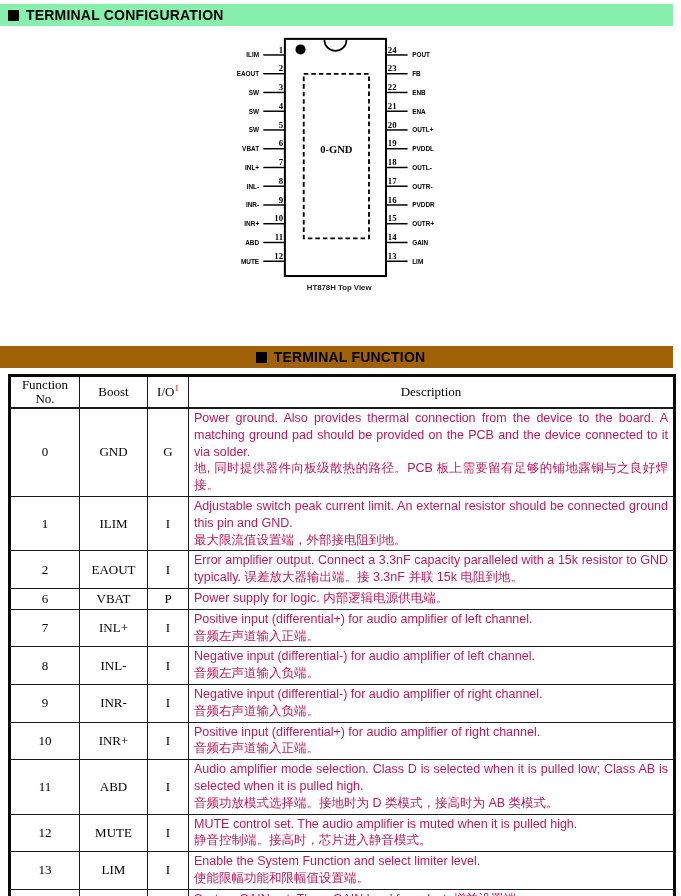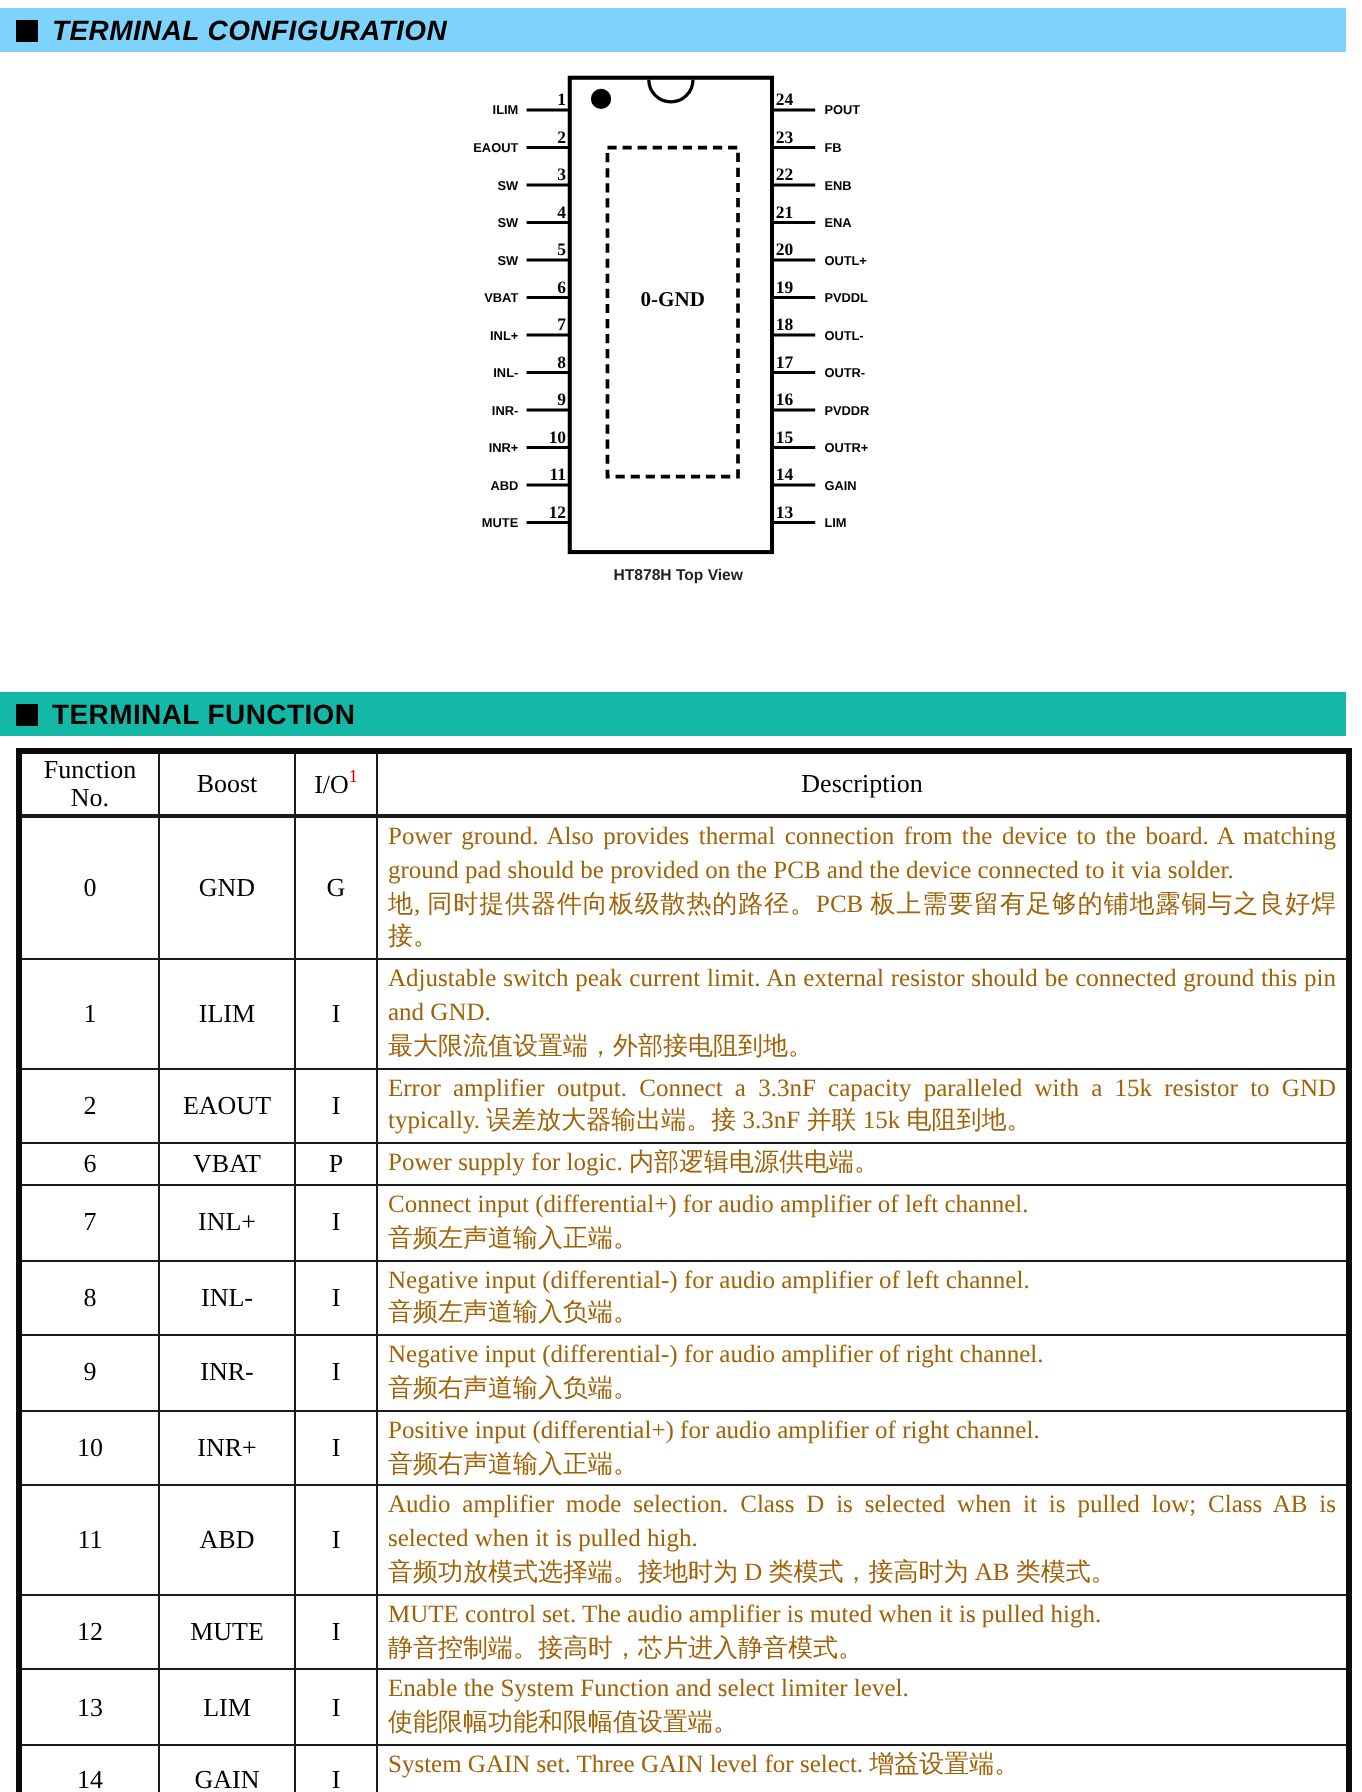--- a/index.html
+++ b/index.html
@@ -77,34 +77,34 @@
     vertical-align: middle;
     font-size: 13px;
     font-family: "Liberation Serif", serif;
     padding: 1px 2px;
   }
   td.c-desc {
     vertical-align: top;
     padding: 1px 5px 2px 5px;
   }
   .desc-line {
-    font-family: Liberation Serif, serif;
+    font-family: Liberation Sans, sans-serif;
     font-size: 12.5px;
     line-height: 16.8px;
     text-align: justify;
-    color: #a16207;
+    color: #be185d;
   }
   table.tfn tr:last-child td { height: 36px; }
 </style>
 </head>
 <body>
 
 <div class="page">
 
-  <div class="section-bar bar1" style="background: #7dd3fc; font-style: italic;">
+  <div class="section-bar bar1" style="background: #86efac;">
     <span class="bullet"></span>
     <span class="section-title">TERMINAL CONFIGURATION</span>
   </div>
 
   <div class="diagram-wrap">
     <svg id="chip-svg" width="681" height="296" viewBox="0 26 681 322" xmlns="http://www.w3.org/2000/svg">
       <g>
         <rect x="280" y="40" width="110" height="258" fill="#ffffff" stroke="#000000" stroke-width="2.2"></rect>
         <path d="M 323 41.1 A 12 12 0 0 0 347 41.1" fill="none" stroke="#000000" stroke-width="1.8"></path>
         <circle cx="297" cy="51.5" r="5.5" fill="#000000"></circle>
@@ -182,21 +182,21 @@
           <line x1="390" x2="413.5" y1="261.5" y2="261.5" stroke="#000" stroke-width="1.6"></line>
           <text x="392" text-anchor="start" y="259" class="pin-num">14</text>
           <text x="418.5" text-anchor="start" y="264" class="pin-label">GAIN</text>
           <line x1="390" x2="413.5" y1="281.9" y2="281.9" stroke="#000" stroke-width="1.6"></line>
           <text x="392" text-anchor="start" y="279.4" class="pin-num">13</text>
           <text x="418.5" text-anchor="start" y="284.4" class="pin-label">LIM</text>
         </g>
     </svg>
   </div>
 
-  <div class="section-bar bar2" style="background: #14b8a6;">
+  <div class="section-bar bar2" style="background: #a16207; justify-content: center;">
     <span class="bullet"></span>
     <span class="section-title">TERMINAL FUNCTION</span>
   </div>
 
   <table class="tfn">
     <colgroup>
       <col class="c-no">
         <col class="c-name">
         <col class="c-io">
         <col class="c-desc">
@@ -248,21 +248,21 @@
     <td class="c-desc">
             <div class="desc-line">Power supply for logic. 内部逻辑电源供电端。</div>
           </td>
   </tr>
 
   <tr>
     <td class="c-no">7</td>
     <td class="c-name">INL+</td>
     <td class="c-io">I</td>
     <td class="c-desc">
-            <div class="desc-line">Connect input (differential+) for audio amplifier of left channel.</div>
+            <div class="desc-line">Positive input (differential+) for audio amplifier of left channel.</div>
             <div class="desc-line">音频左声道输入正端。</div>
           </td>
   </tr>
 
   <tr>
     <td class="c-no">8</td>
     <td class="c-name">INL-</td>
     <td class="c-io">I</td>
     <td class="c-desc">
             <div class="desc-line">Negative input (differential-) for audio amplifier of left channel.</div>

